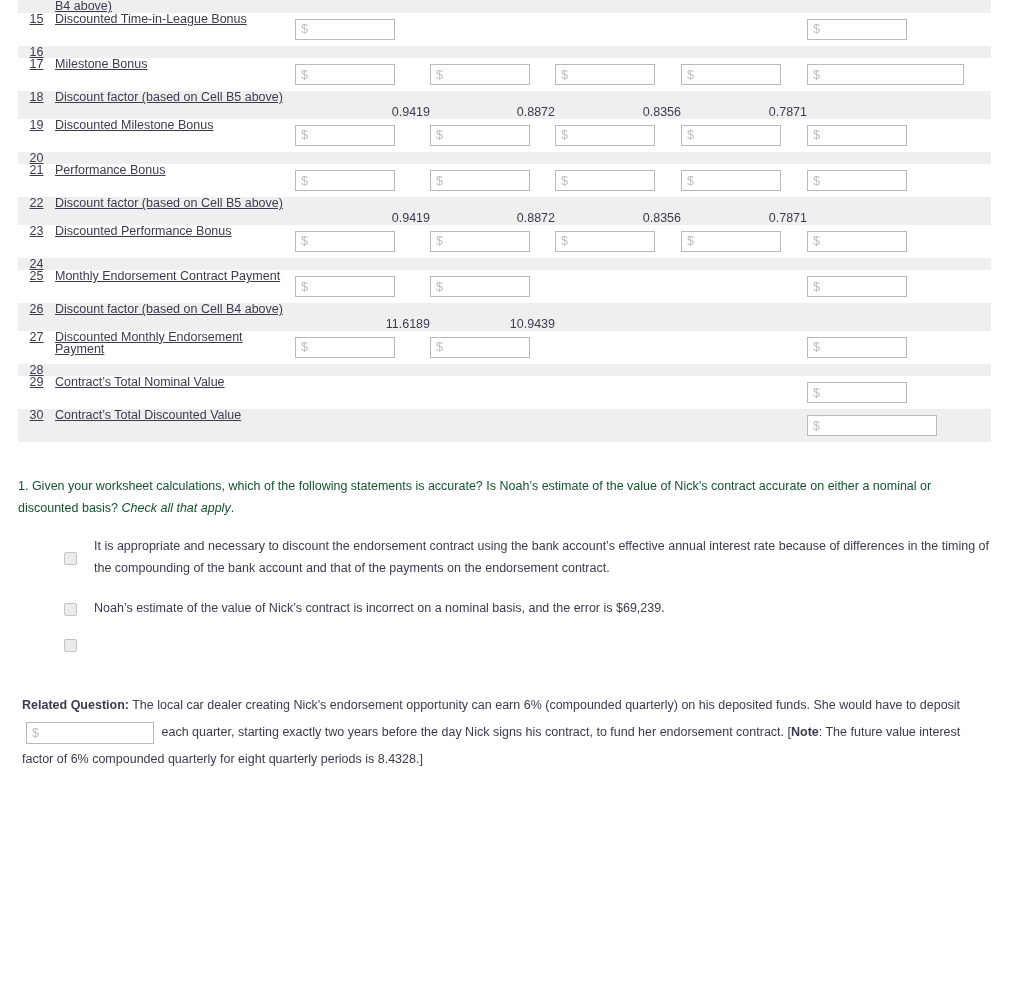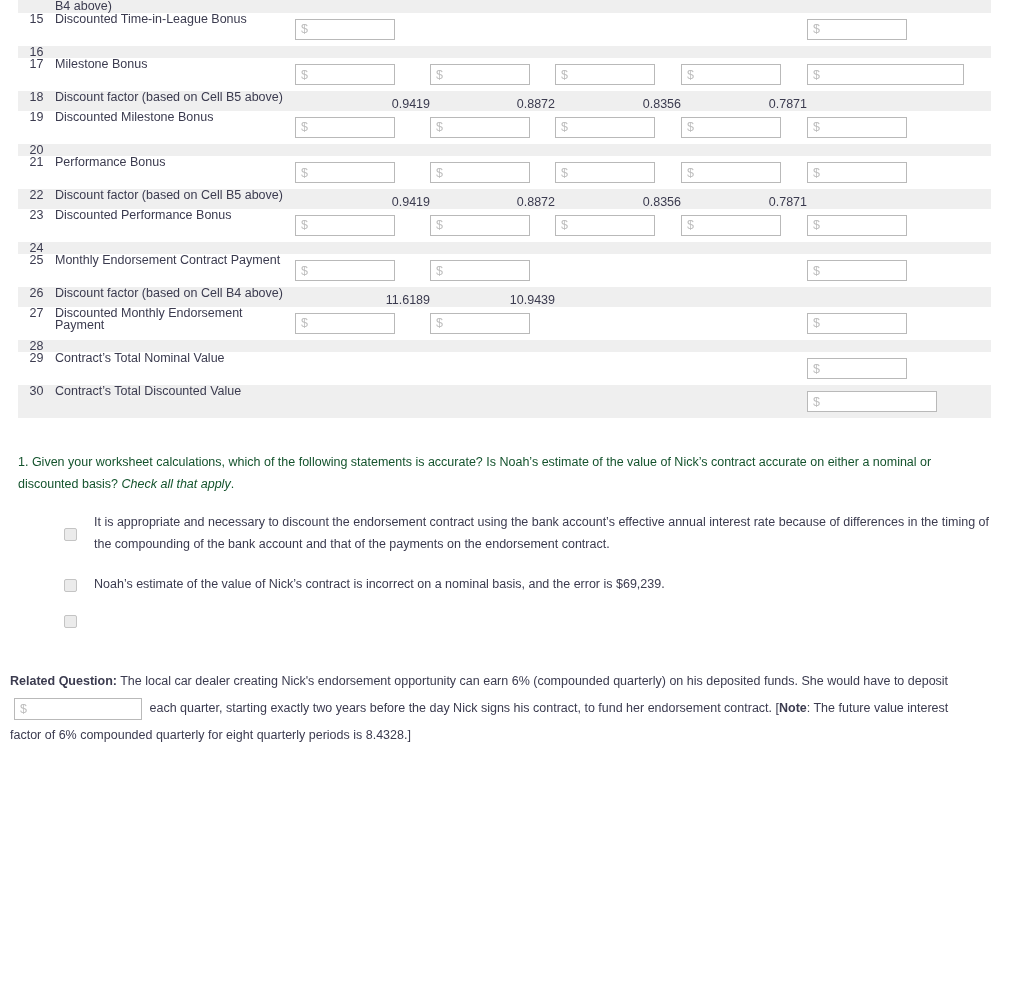--- a/index.html
+++ b/index.html
@@ -14,20 +14,21 @@
     font-size: 12.5px;
     color: #3b3b4f;
     overflow: hidden;
   }
 
   
   .sheet-wrap {
     position: relative;
     margin: 0 18px 0 18px;
     width: 973px;
+    text-decoration: underline;
   }
   table.sheet {
     border-collapse: collapse;
     width: 973px;
     table-layout: fixed;
   }
   table.sheet tr.shade > td { background: #efefef; }
   table.sheet tr.plain > td { background: #ffffff; }
   table.sheet td {
     padding: 0;
@@ -56,21 +57,21 @@
   td.c4 { width: 126px; }
   td.c5 { width: 184px; }
   td.cell {
     padding: 6px 8px 6px 2px;
     text-align: right;
     font-size: 12.5px;
     color: #3b3b4f;
     white-space: nowrap;
   }
   td.cell.hasinput { padding: 6px 0 6px 0; text-align: left; }
-  .num { display: inline-block; padding-top: 7px; }
+  .num { display: inline-block; padding-top: 15px; }
 
   
   input.money {
     box-sizing: border-box;
     height: 21px;
     border: 1px solid #b9b9b9;
     background: #ffffff;
     font-family: "Liberation Sans", sans-serif;
     font-size: 12.5px;
     color: #3b3b4f;
@@ -121,21 +122,21 @@
   .option-label {
     padding-left: 17px;
     font-size: 12.5px;
     color: #3b3b4f;
     line-height: 1.75;
     max-width: 900px;
   }
 
   
   .related {
-    margin: 0 10px;
+    margin: 0 22px;
     padding-top: 22px;
     width: 973px;
     font-size: 12.5px;
     color: #3b3b4f;
     line-height: 2.15;
   }
   .related b { font-weight: bold; }
   .related input.money { margin: 0 4px; vertical-align: middle; height: 22px; }
 </style>
 </head>

